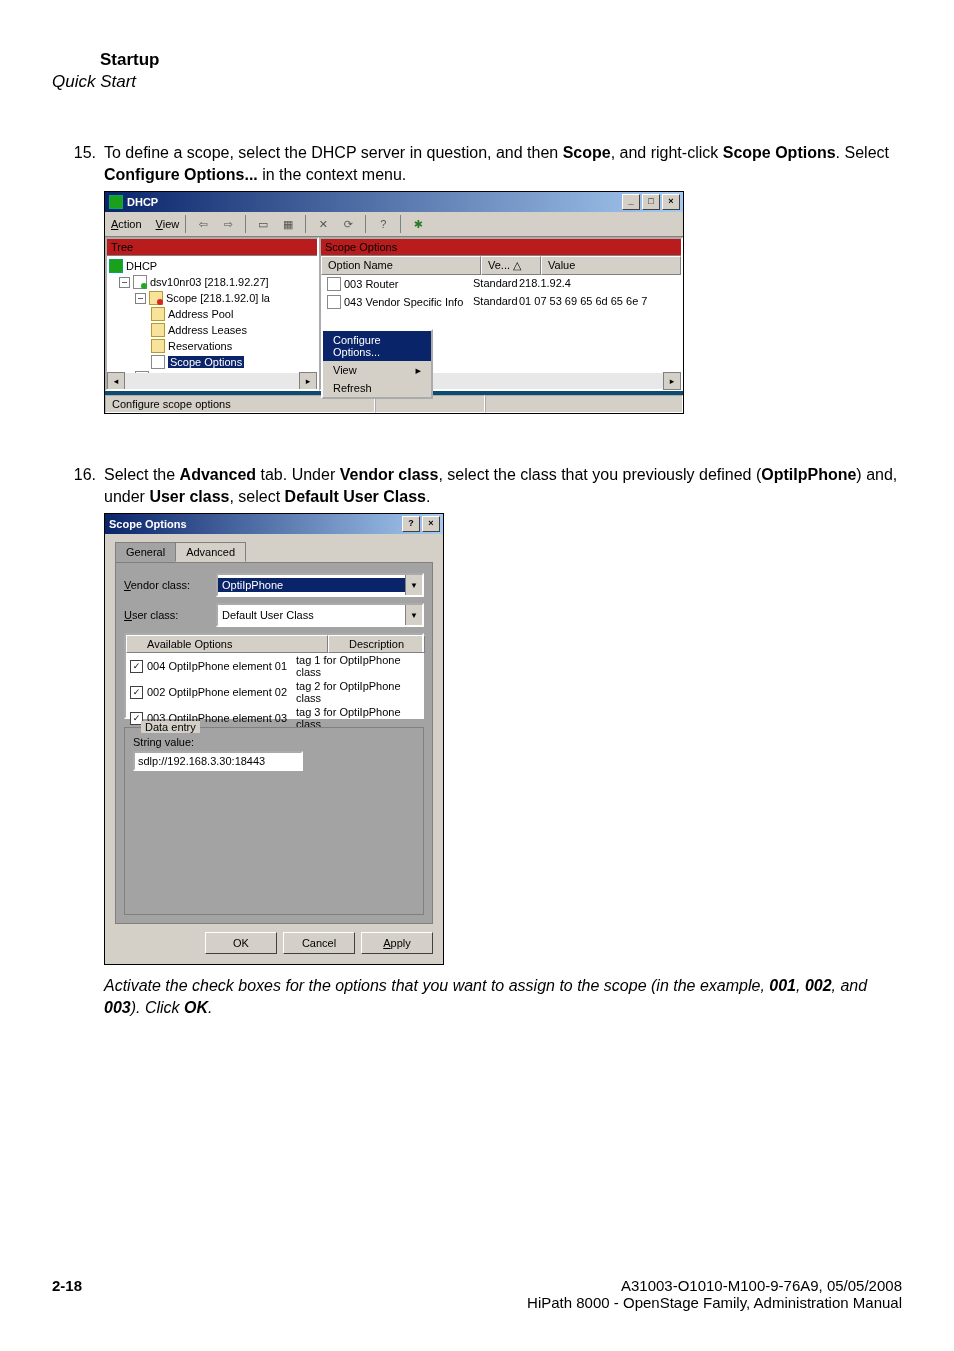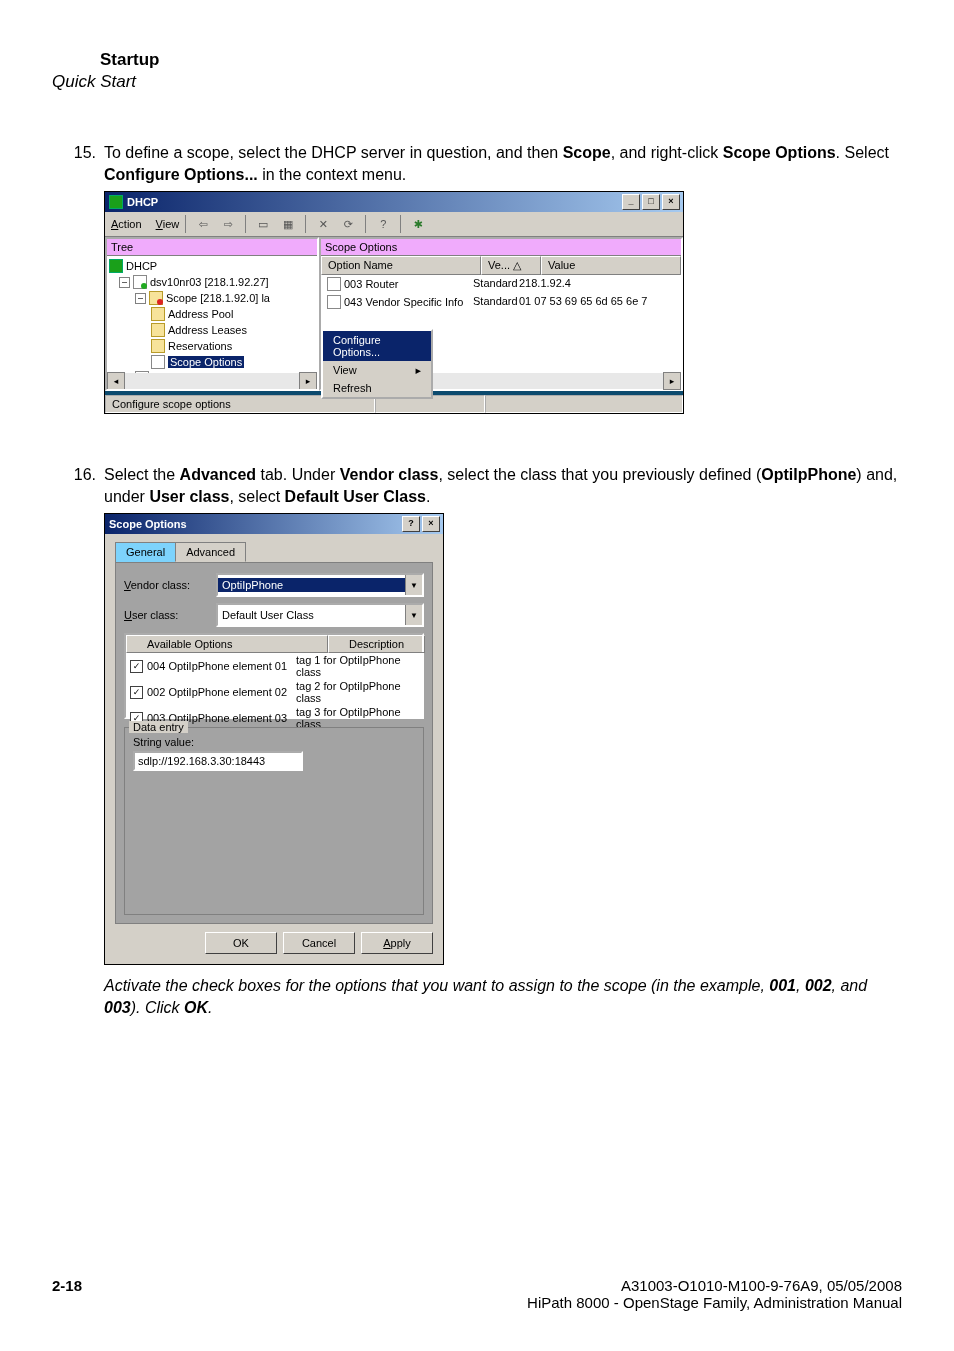--- a/index.html
+++ b/index.html
@@ -51,21 +51,21 @@
 
   
   .dhcp-win { width: 580px; margin-left: 52px; }
   .menu-row { display:flex; align-items:center; gap:2px; padding:2px 6px; border-bottom:1px solid #808080; background:#d4d0c8;}
   .menu-row .u { text-decoration: underline; }
   .menu-row .sep { width:1px; height:18px; background:#808080; margin:0 4px; }
   .toolbtn { width:20px; height:18px; border:1px solid #d4d0c8; display:flex; align-items:center; justify-content:center; font-size:11px; color:#555;}
   .toolbtn + .toolbtn { margin-left:1px;}
   .dhcp-body { display:flex; height:154px; }
   .treepane { width:210px; border:2px inset #fff; background:#fff; overflow:hidden; display:flex; flex-direction:column;}
-  .treepane .thead, .listpane .thead { background:#f0abfc; border-bottom:1px solid #808080; padding:2px 4px; font-size:11px;}
+  .treepane .thead, .listpane .thead { background:#b91c1c; border-bottom:1px solid #808080; padding:2px 4px; font-size:11px;}
   .treepane .tree { padding:2px 2px; flex:1; overflow:hidden; white-space:nowrap;}
   .tree .node { display:flex; align-items:center; gap:3px; padding:1px 0;}
   .tree .ind1 { padding-left:10px;} .tree .ind2 { padding-left:26px;} .tree .ind3 { padding-left:42px;}
   .tree .sel { background:#0a246a; color:#fff; padding:0 2px;}
   .sqicon { width:12px; height:12px; display:inline-block;}
   .ic-dhcp { background:#1aa01a; border:1px solid #0a6; }
   .ic-srv  { background:#fff; border:1px solid #888; position:relative;}
   .ic-srv::after{content:"";position:absolute;right:-1px;bottom:-1px;width:6px;height:6px;background:#2a2;border-radius:50%;}
   .ic-fld  { background:#f7e39a; border:1px solid #b89b2a;}
   .ic-red  { background:#f7e39a; border:1px solid #b89b2a; position:relative;}
@@ -89,39 +89,39 @@
   .hscroll { height:16px; display:flex; align-items:center;}
   .hscroll .arrow{width:16px;height:16px;background:#d4d0c8;border:1px solid #808080;display:flex;align-items:center;justify-content:center;font-size:9px;}
   .hscroll .track{flex:1;height:16px;background:#e8e8e8;}
 
   
   .dlg { width: 340px; margin-left: 52px; }
   .dlg-body { padding: 8px 10px 10px 10px; }
   .tabs { display:flex; }
   .tab { border:1px solid #808080; border-bottom:none; background:#d4d0c8; padding:3px 10px; font-size:11px; margin-right:-1px;}
   .tab.active { background:#d4d0c8; position:relative; z-index:2; border-bottom:1px solid #d4d0c8;}
-  .tab:not(.active){ background:#7dd3fc;}
+  .tab:not(.active){ background:#a3a3a3;}
   .tabpanel { border:1px solid #808080; background:#a3a3a3; padding:10px 8px 8px 8px;}
   .formrow { display:flex; align-items:center; margin-bottom:6px;}
   .formrow label { width:92px; font-size:11px;}
   .formrow .u { text-decoration: underline;}
   .select { flex:1; display:flex; align-items:center; background:#fff; border:2px inset #fff; height:20px;}
   .select.hl .val{ background:#0a246a; color:#fff;}
   .select .val{ flex:1; padding:1px 4px; font-size:11px;}
   .select .btn{ width:16px; height:100%; background:#d4d0c8; border-left:1px solid #808080; display:flex;align-items:center;justify-content:center;font-size:8px;}
   .listbox { border:2px inset #fff; background:#fff; height:82px;}
   .listbox .lcols{display:flex;background:#d4d0c8;}
   .listbox .lcol{border:1px solid #fff;border-right-color:#808080;border-bottom-color:#808080;padding:2px 20px;font-size:11px;}
   .lc1{flex:0 0 160px;} .lc2{flex:1;}
   .listbox .lr{display:flex;font-size:11px;padding:1px 0;}
   .listbox .lr .lc1{display:flex;align-items:center;gap:4px;padding-left:4px;border:none;}
   .listbox .lr .lc2{border:none;padding-left:6px;}
   .chk{width:11px;height:11px;border:1px solid #404040;background:#fff;display:inline-flex;align-items:center;justify-content:center;font-size:9px;}
   .group { border:1px solid #808080; padding:8px; margin-top:8px; position:relative; height:170px;}
-  .group .legend{position:absolute;top:-7px;left:4px;background:#d4d0c8;padding:0 4px;font-size:11px;}
+  .group .legend{position:absolute;top:-7px;left:16px;background:#d4d0c8;padding:0 4px;font-size:11px;}
   .txtin { width:160px; border:2px inset #fff; background:#fff; padding:2px 3px; font-size:11px; display:block;}
   .btnrow { display:flex; justify-content:flex-end; gap:6px; margin-top:8px;}
   .wbtn { width:72px; height:22px; background:#d4d0c8; border:1px solid #fff; border-right-color:#404040; border-bottom-color:#404040; font-size:11px;}
   .dlg .titlebar .q { font-weight:bold;}
 
   .post-img { margin-left:52px; margin-top:10px; font-size:16px; line-height:1.35;font-style:italic;}
 
   .footer { position:absolute; bottom:40px; left:52px; right:52px; display:flex; justify-content:space-between; font-size:15px;}
   .footer .r { text-align:right;}
   .footer .pn { font-weight:bold;}

